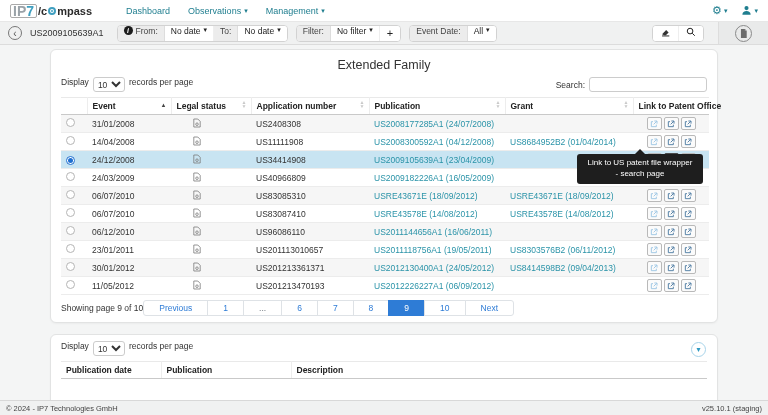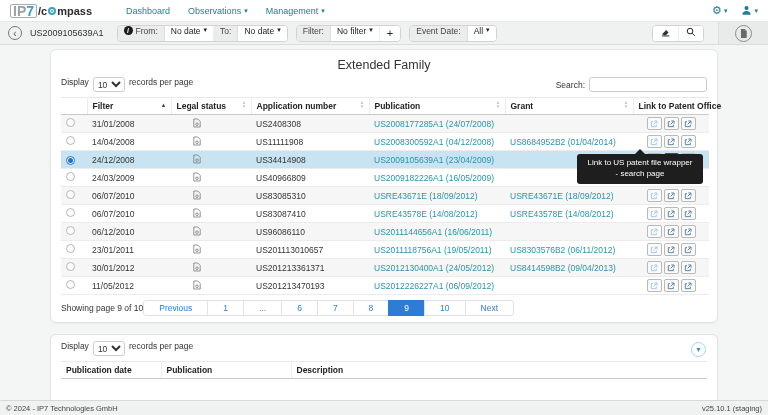--- a/index.html
+++ b/index.html
@@ -212,21 +212,21 @@
           <col style="width:84px">
           <col style="width:80px">
           <col style="width:118px">
           <col style="width:136px">
           <col style="width:128px">
           <col style="width:76px">
       </colgroup>
       <thead>
           <tr id="famHead">
             <th></th>
-            <th><span>Filter</span><span class="sort-asc">▲</span></th>
+            <th><span>Event</span><span class="sort-asc">▲</span></th>
             <th><span>Legal status</span><span class="sort-both">
                 <span>▲</span>
                 <span>▼</span>
               </span></th>
             <th><span>Application number</span><span class="sort-both">
                 <span>▲</span>
                 <span>▼</span>
               </span></th>
             <th><span>Publication</span><span class="sort-both">
                 <span>▲</span>

